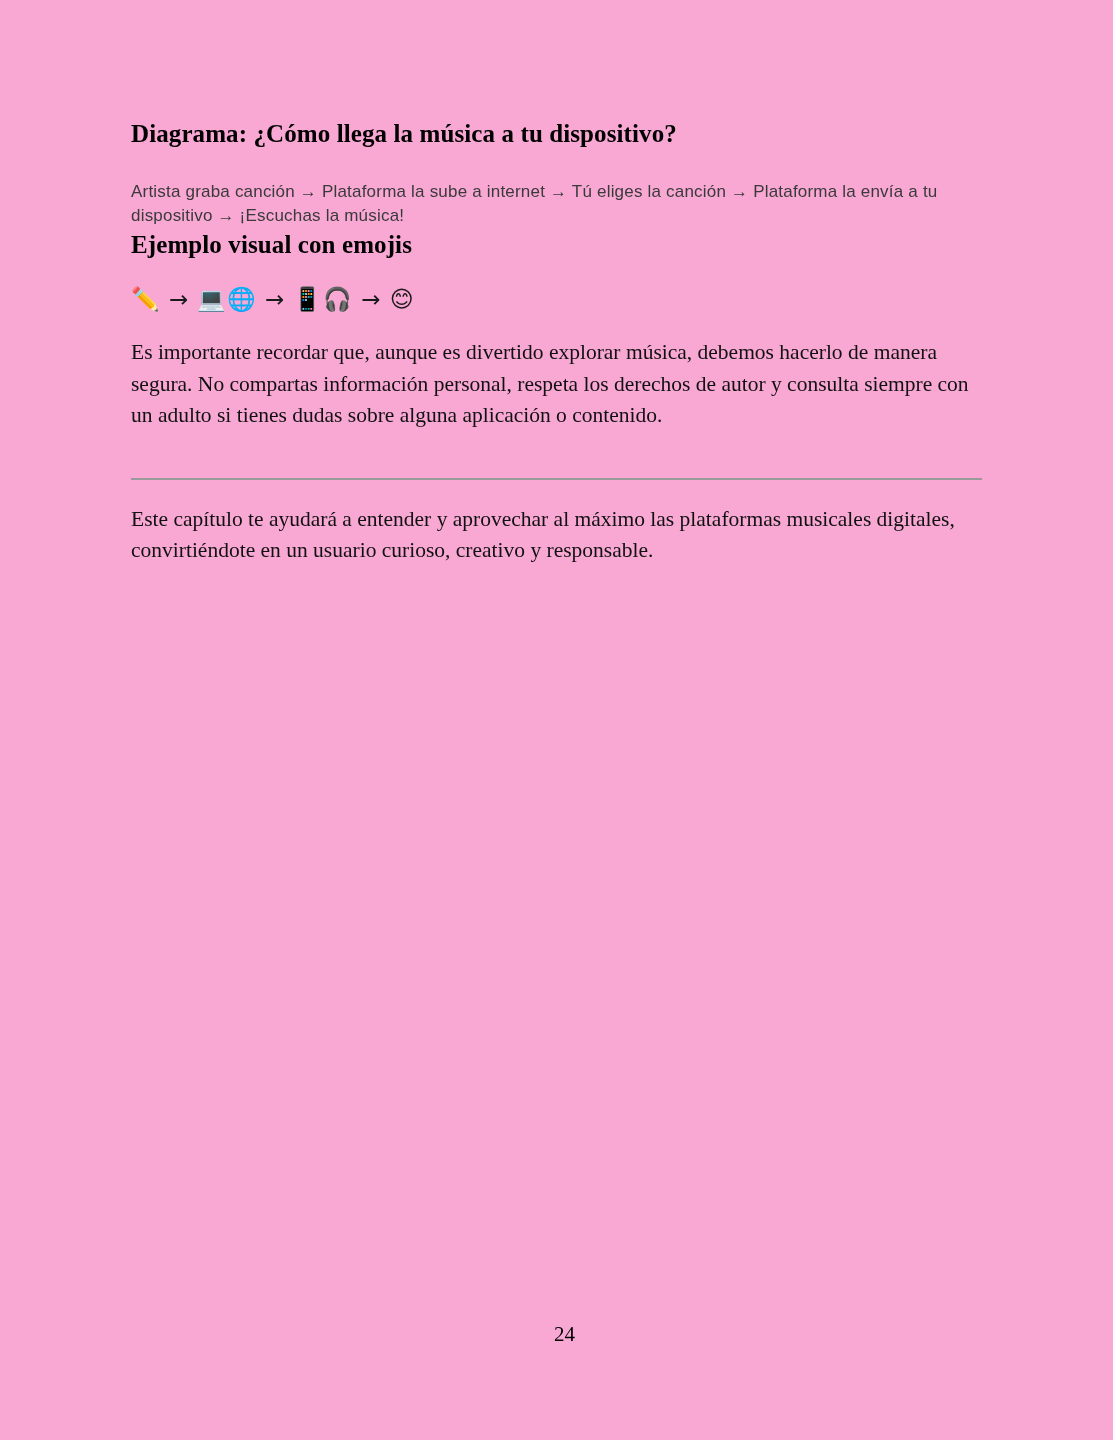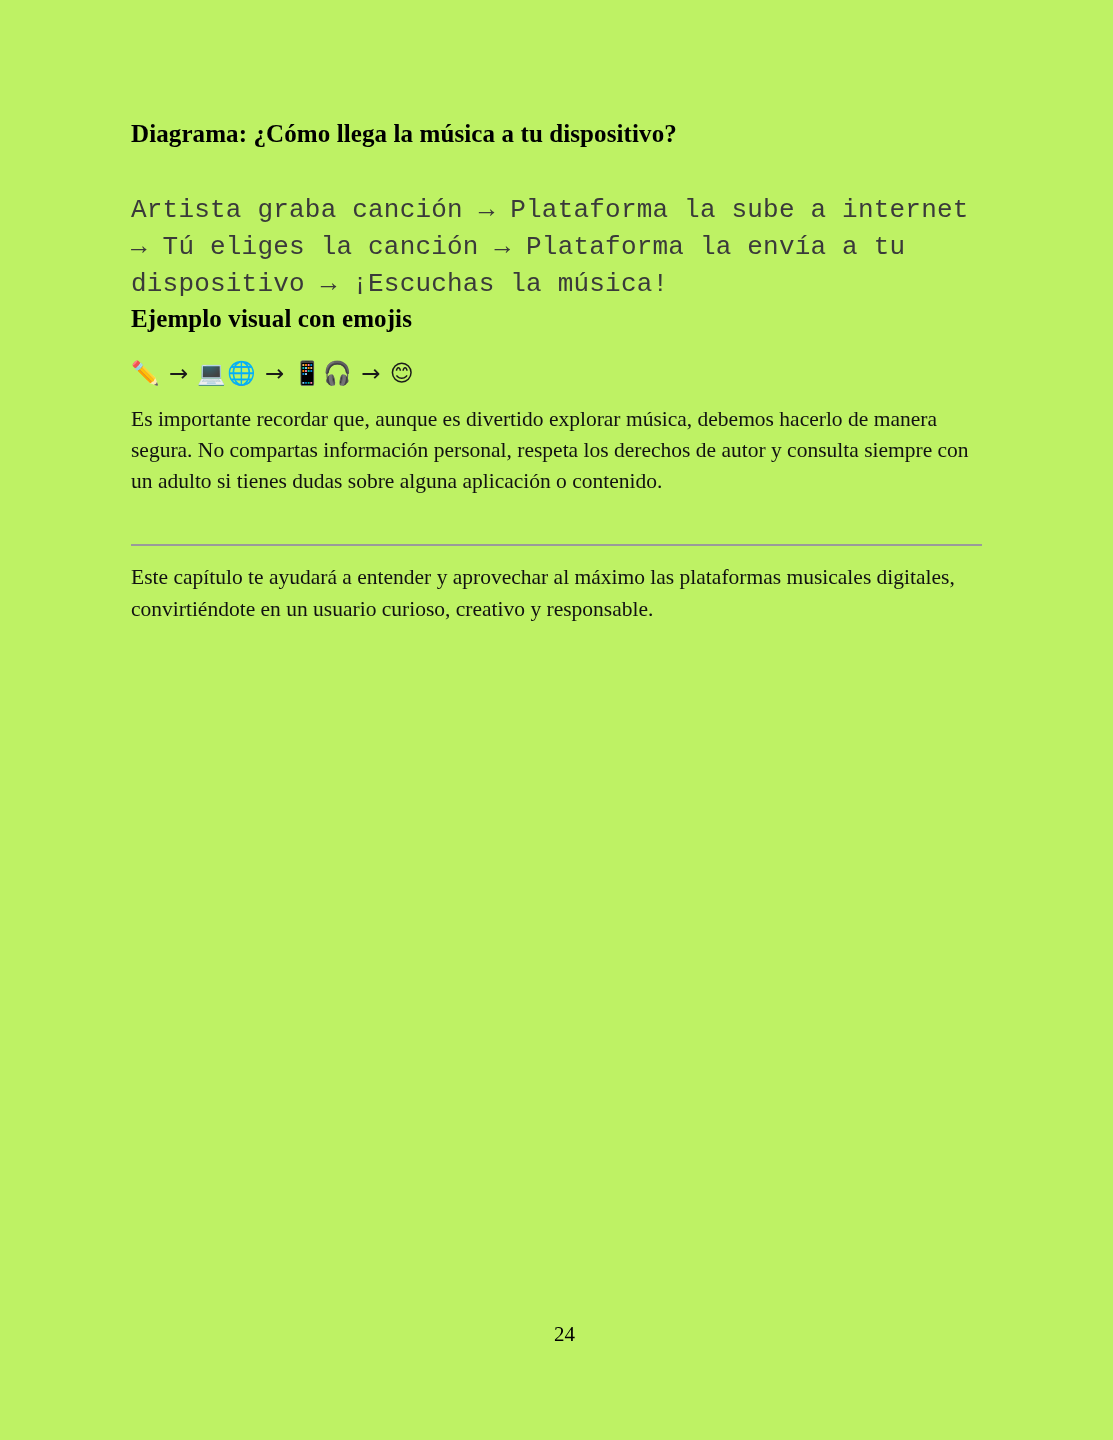--- a/index.html
+++ b/index.html
@@ -4,21 +4,21 @@
 <style>
   html, body {
     margin: 0;
     padding: 0;
     background: #ffffff;
   }
   .page {
     position: relative;
     width: 1113px;
     height: 1440px;
-    background: #bef264;
+    background: #f9a8d4;
     margin: 0 auto;
     box-sizing: border-box;
     font-family: "Liberation Serif", serif;
     color: #000000;
   }
   .content {
     position: absolute;
     left: 131px;
     top: 118px;
     width: 851px;
@@ -28,41 +28,41 @@
     font-weight: bold;
     font-size: 25px;
     line-height: 1.25;
     margin: 0 0 0 0;
     letter-spacing: 0.1px;
   }
   .heading-spacer-top {
     margin-top: 37px;
   }
   .mono-block {
-    font-family: Liberation Mono, monospace;
-    font-size: 26px;
+    font-family: Liberation Sans, sans-serif;
+    font-size: 17px;
     line-height: 1.42;
     color: #3a3a3a;
-    margin: 43px 0 0 0;
+    margin: 31px 0 0 0;
     white-space: pre-wrap;
     letter-spacing: 0.2px;
   }
   .emoji-row {
     font-family: "DejaVu Sans", sans-serif;
     font-size: 23px;
     line-height: 1.2;
     margin: 26px 0 0 0;
     color: #1a1a1a;
     letter-spacing: 1px;
   }
   p.body-text {
     font-family: "Liberation Serif", serif;
     font-size: 21.5px;
     line-height: 1.45;
-    margin: 16px 0 0 0;
+    margin: 24px 0 0 0;
     text-align: left;
     color: #111111;
   }
   hr.divider {
     border: none;
     border-top: 2px solid #9a9a9a;
     margin: 47px 0 0 0;
     width: 100%;
   }
   .closing {

